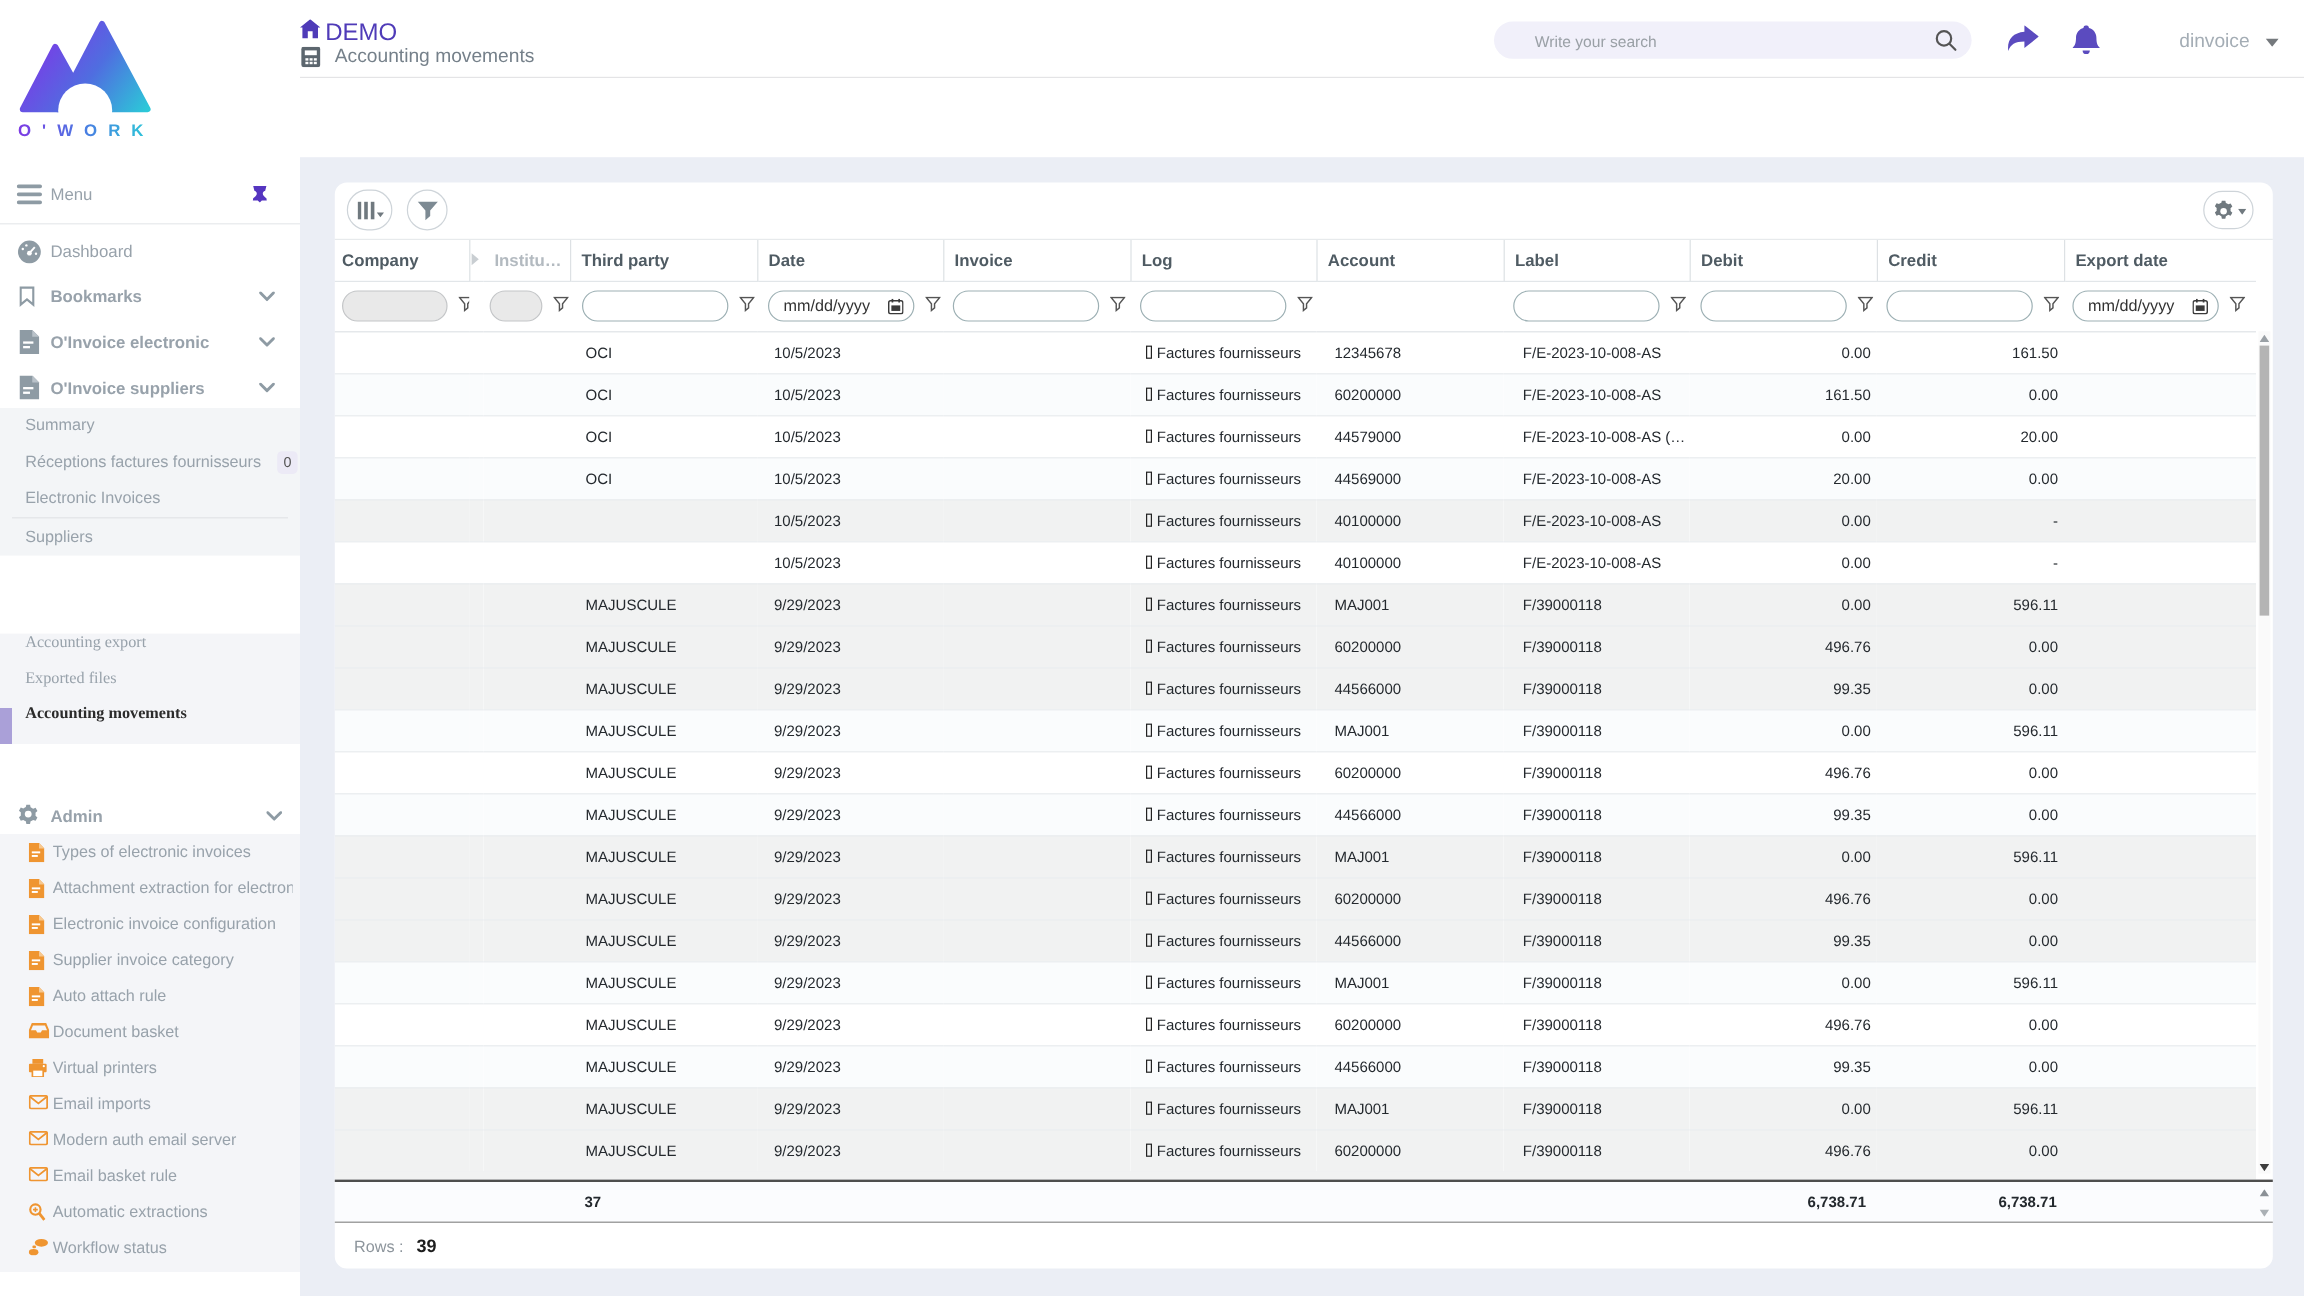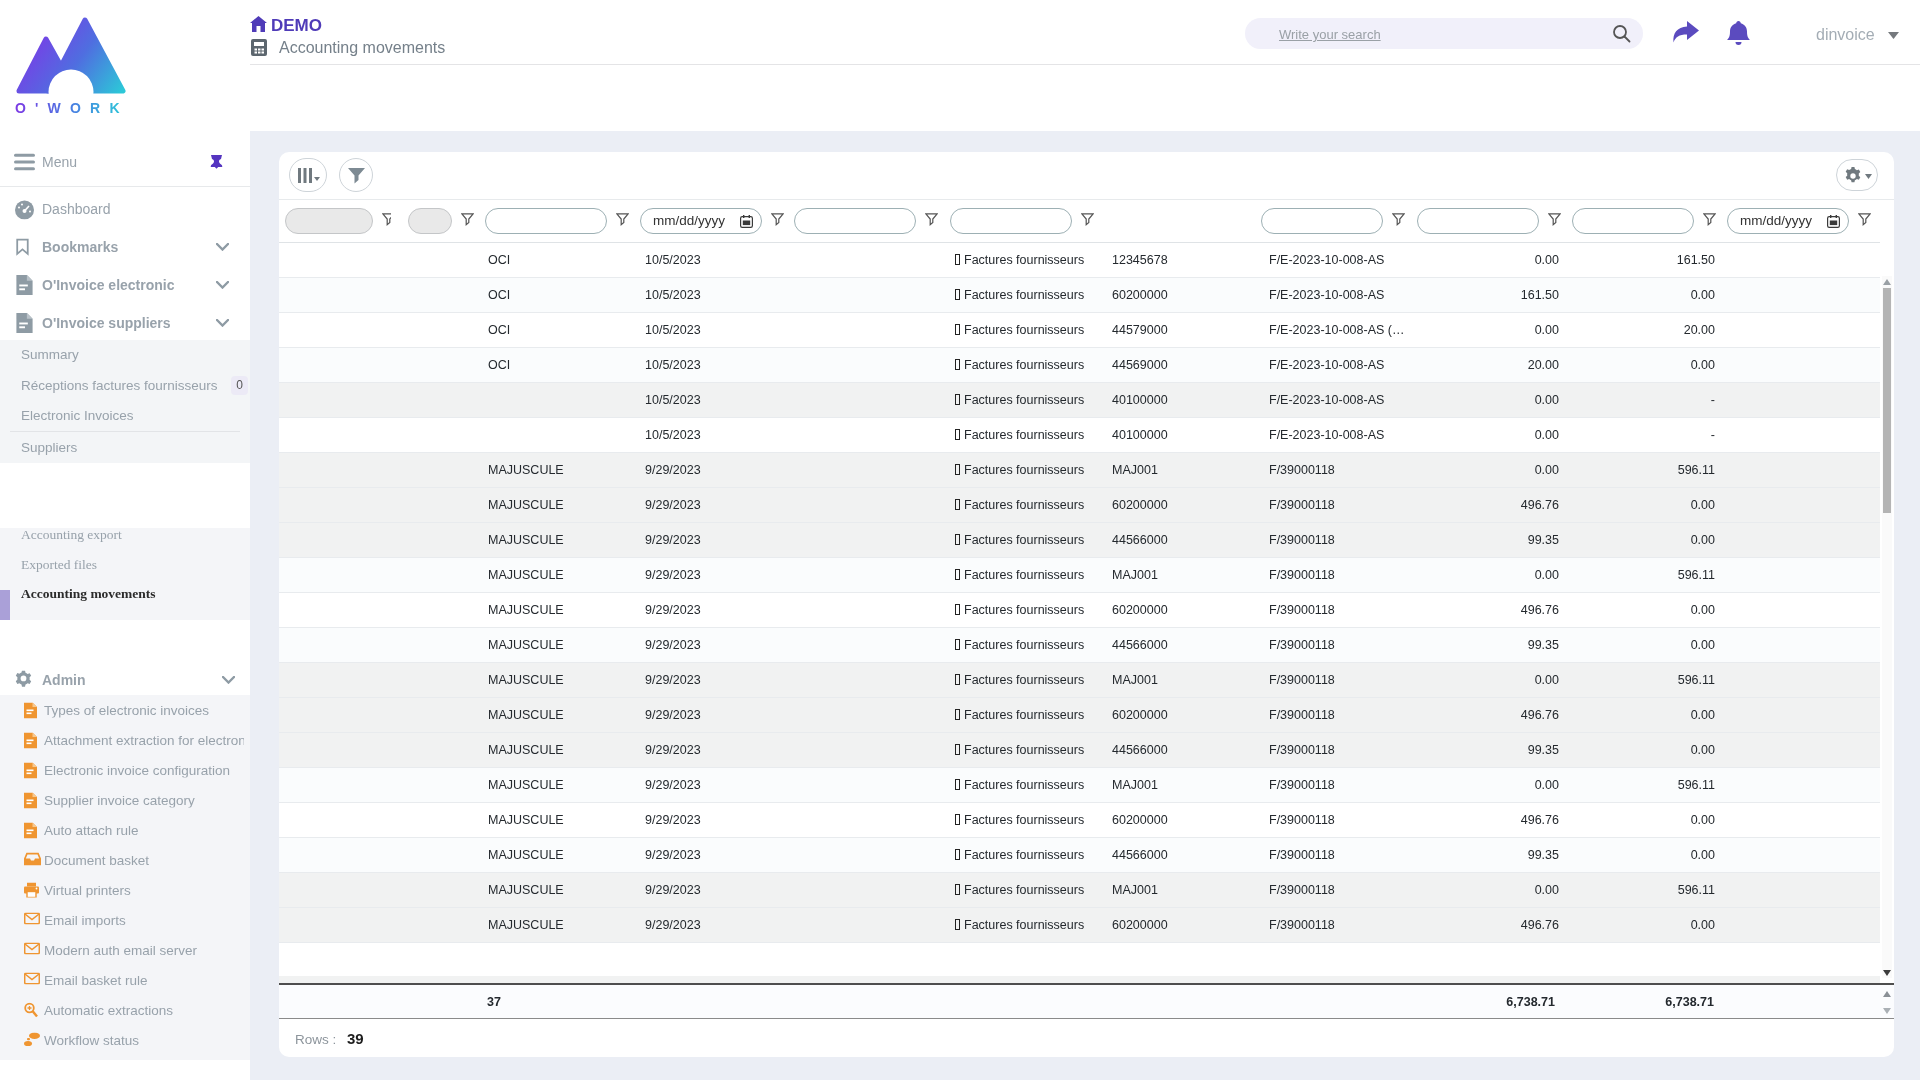--- a/index.html
+++ b/index.html
@@ -1,24 +1,24 @@
 <!DOCTYPE html>
 <html><head>
 <meta charset="utf-8">
 <style>
 * { margin:0; padding:0; box-sizing:border-box; }
 html,body { width:1920px; height:1080px; overflow:hidden; font-family:"Liberation Sans", sans-serif; background:#fff; }
 
 
 #header { position:absolute; left:0; top:0; width:1920px; height:131px; background:#fff; }
 #hdr-line { position:absolute; left:250px; top:64px; width:1670px; height:1px; background:#e4e4e6; }
-#crumb1 { position:absolute; left:271px; top:16px; font-size:17px; font-weight:bold; color:#4f3bb8; }
+#crumb1 { position:absolute; left:271px; top:16px; font-size:20px; font-weight:normal; color:#4f3bb8; }
 #crumb2 { position:absolute; left:279px; top:39px; font-size:16px; color:#75808a; }
 #search { position:absolute; left:1245px; top:18px; width:398px; height:31px; background:#f1f0fa; border-radius:16px; }
-#search span { position:absolute; left:34px; top:9px; font-size:13px; color:#9aa0a6;text-decoration:underline; }
+#search span { position:absolute; left:34px; top:9px; font-size:13px; color:#9aa0a6; }
 #dinvoice { position:absolute; left:1816px; top:26px; font-size:16px; color:#a4adb5; }
 
 
 #sidebar { position:absolute; z-index:3; left:0; top:130px; width:250px; height:950px; background:#fff; font-size:14px; color:#98a2ab; }
 .sb-item { position:absolute; left:0; width:250px; height:38px;text-align:right; }
 .sb-item .txt { position:absolute; left:42px; top:50%; transform:translateY(-50%); white-space:nowrap; }
 .sb-item .ico { position:absolute; left:14px; top:50%; transform:translateY(-50%); width:21px; height:21px; }
 .sb-item .chev { position:absolute; left:216px; top:50%; transform:translateY(-50%); }
 .bold { font-weight:bold; }
 #sb-sub1 { position:absolute; left:0; top:210px; width:250px; height:123px; background:#f3f5f7; }
@@ -316,20 +316,36 @@
           <col style="width:156px">
       <col style="width:155px">
           <col style="width:156px">
           <col style="width:155px">
       <col style="width:156px">
           <col style="width:156px">
           <col style="width:160px">
     </colgroup>
     <thead>
     <tr>
+      <th style="padding-left:6px">Company</th>
+      <th class="noborder" style="padding:0"><svg width="8" height="12" viewBox="0 0 8 12">
+                <path d="M1 1 L7 6 L1 11 Z" fill="#c9ced2"></path>
+              </svg></th>
+      <th style="color:#b3bac0">Institu…</th>
+      <th>Third party</th>
+      <th>Date</th>
+      <th>Invoice</th>
+      <th>Log</th>
+      <th>Account</th>
+      <th>Label</th>
+      <th>Debit</th>
+      <th>Credit</th>
+      <th class="noborder">Export date</th>
+    </tr>
+    <tr>
       <td class="fr" style="padding-left:6px"><span class="finput dis" style="width:88px"></span><span class="funnel"><svg width="13" height="13" viewBox="0 0 15 15">
                   <path d="M1 1 H14 L9 7 V11 L6 13.5 V7 Z" fill="none" stroke="#555" stroke-width="1.4"></path>
                 </svg></span></td>
       <td class="fr" style="padding:0"></td>
       <td class="fr" style="padding-left:5px"><span class="finput dis" style="width:44px"></span><span class="funnel"><svg width="13" height="13" viewBox="0 0 15 15">
                   <path d="M1 1 H14 L9 7 V11 L6 13.5 V7 Z" fill="none" stroke="#555" stroke-width="1.4"></path>
                 </svg></span></td>
       <td class="fr" style="padding-left:10px"><span class="finput"></span><span class="funnel"><svg width="13" height="13" viewBox="0 0 15 15">
                   <path d="M1 1 H14 L9 7 V11 L6 13.5 V7 Z" fill="none" stroke="#555" stroke-width="1.4"></path>
                 </svg></span></td>

